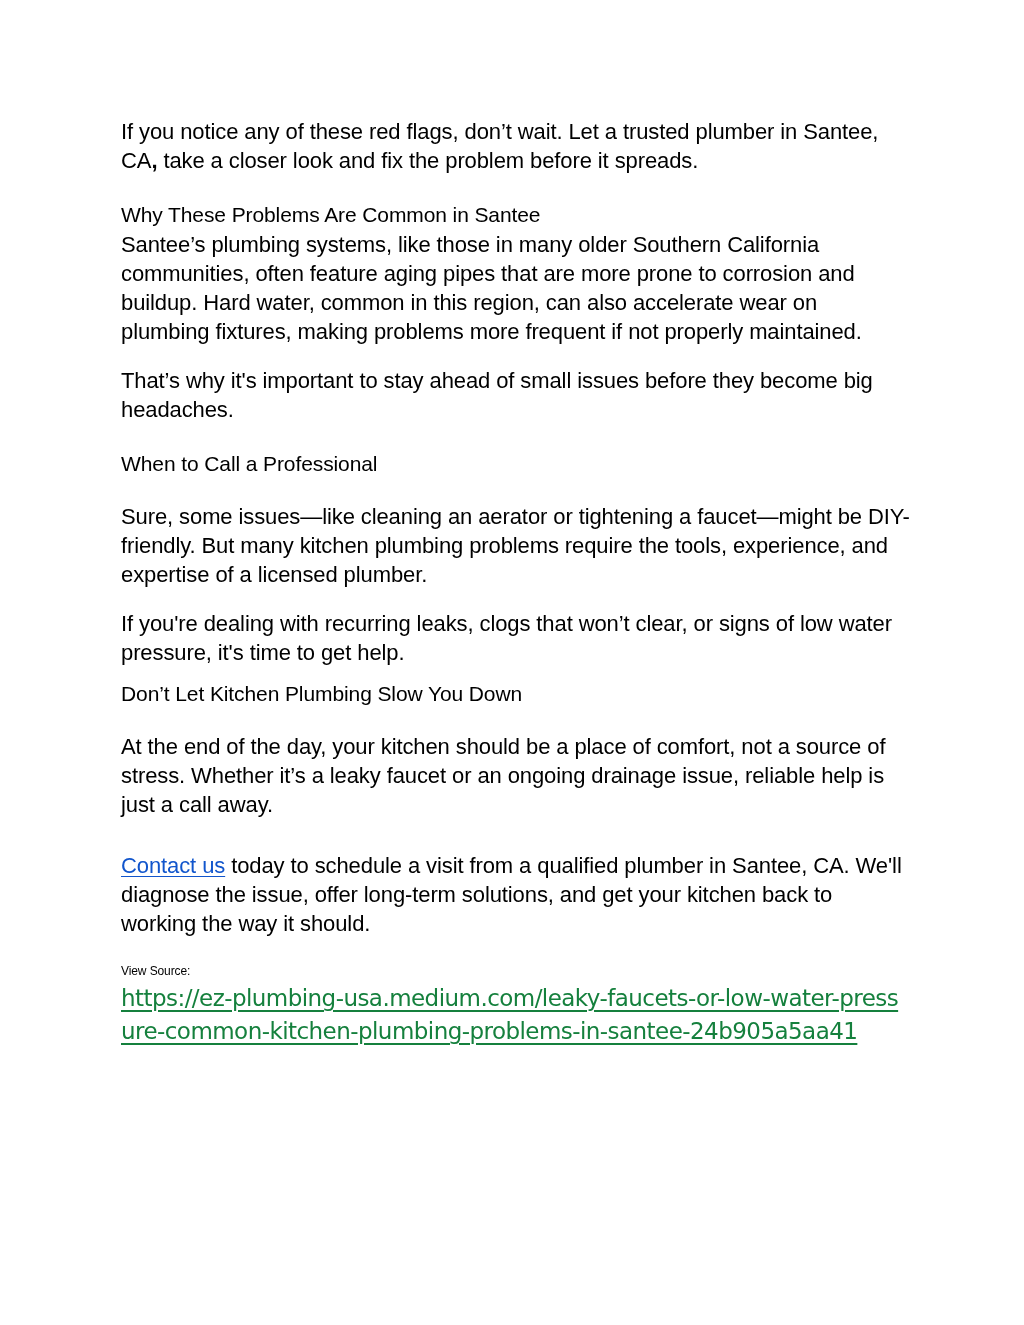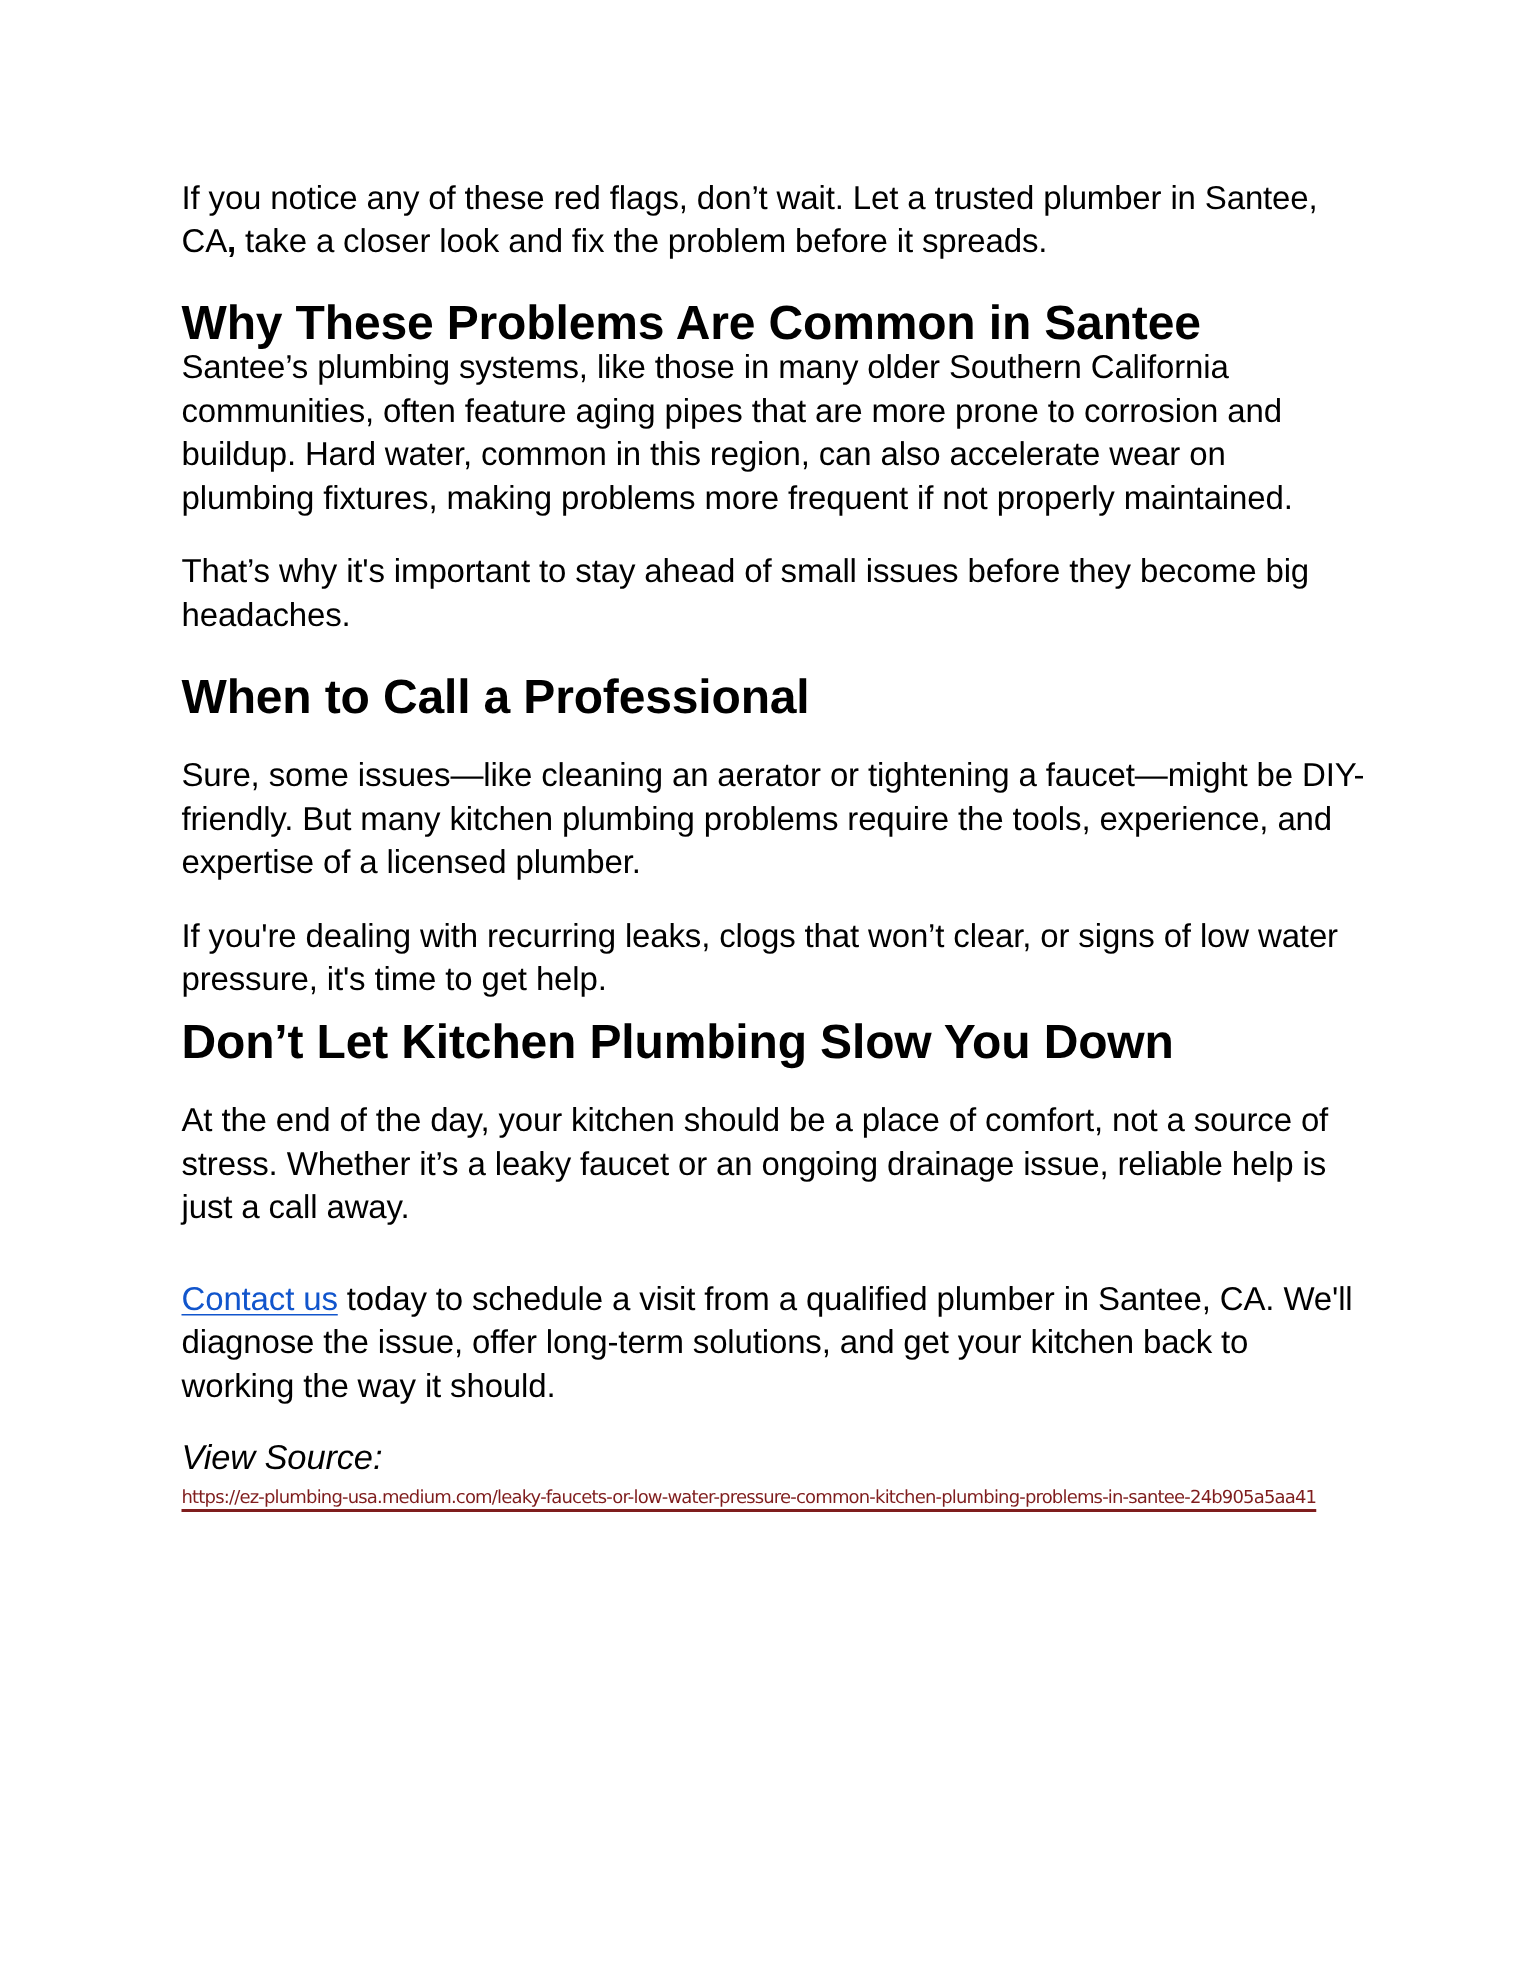--- a/index.html
+++ b/index.html
@@ -22,44 +22,43 @@
       width: 790px;
     }
     p {
       margin: 0;
       font-size: 22px;
       line-height: 29px;
       letter-spacing: -0.1px;
     }
     h2 {
       margin: 0;
-      font-size: 32px;
+      font-size: 21px;
       line-height: 30px;
-      font-weight: bold;
+      font-weight: normal;
       letter-spacing: -0.1px;
     }
     .b { font-weight: bold; }
     a.link {
       color: #1155cc;
       text-decoration: underline;
       text-decoration-thickness: 1px;
       text-underline-offset: 3px;
     }
     .src-label {
-      font-size: 23px;
+      font-size: 12px;
       line-height: 22px;
       margin-top: 0;
-      font-style: italic;
     }
     .src-url {
       display: block;
       font-family: "DejaVu Sans", sans-serif;
-      font-size: 12px;
+      font-size: 23px;
       line-height: 33px;
-      color: #7f1d1d;
+      color: #15803d;
       text-decoration: underline;
       text-decoration-thickness: 1.5px;
       text-underline-offset: 4px;
       word-break: break-all;
       width: 780px;
       letter-spacing: -0.55px;
     }
   </style>
 </head>
 <body>

